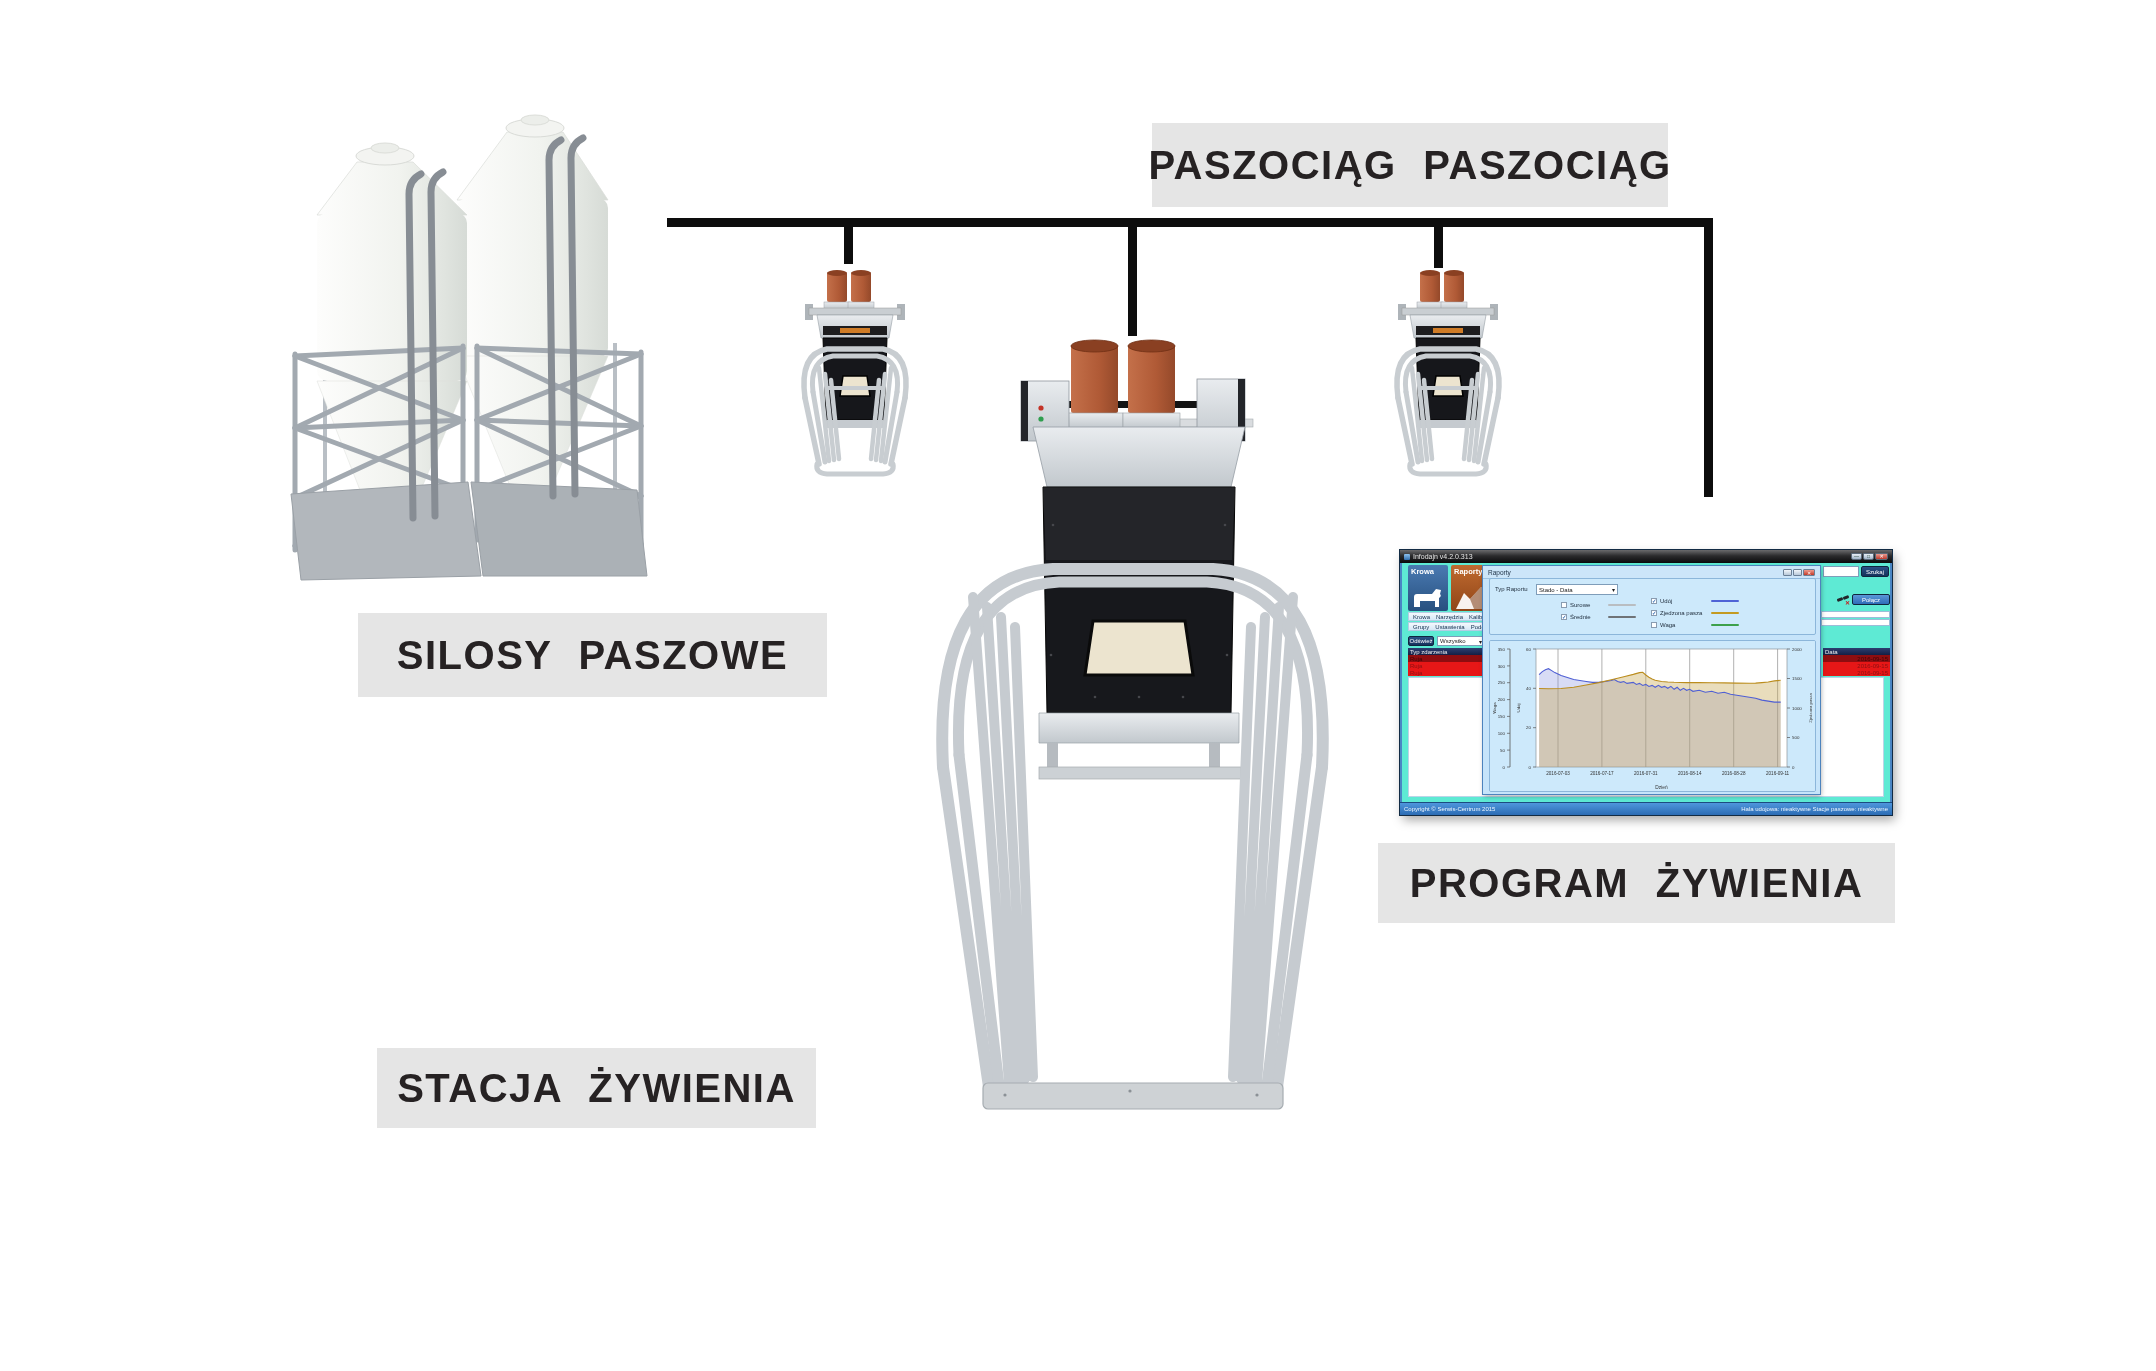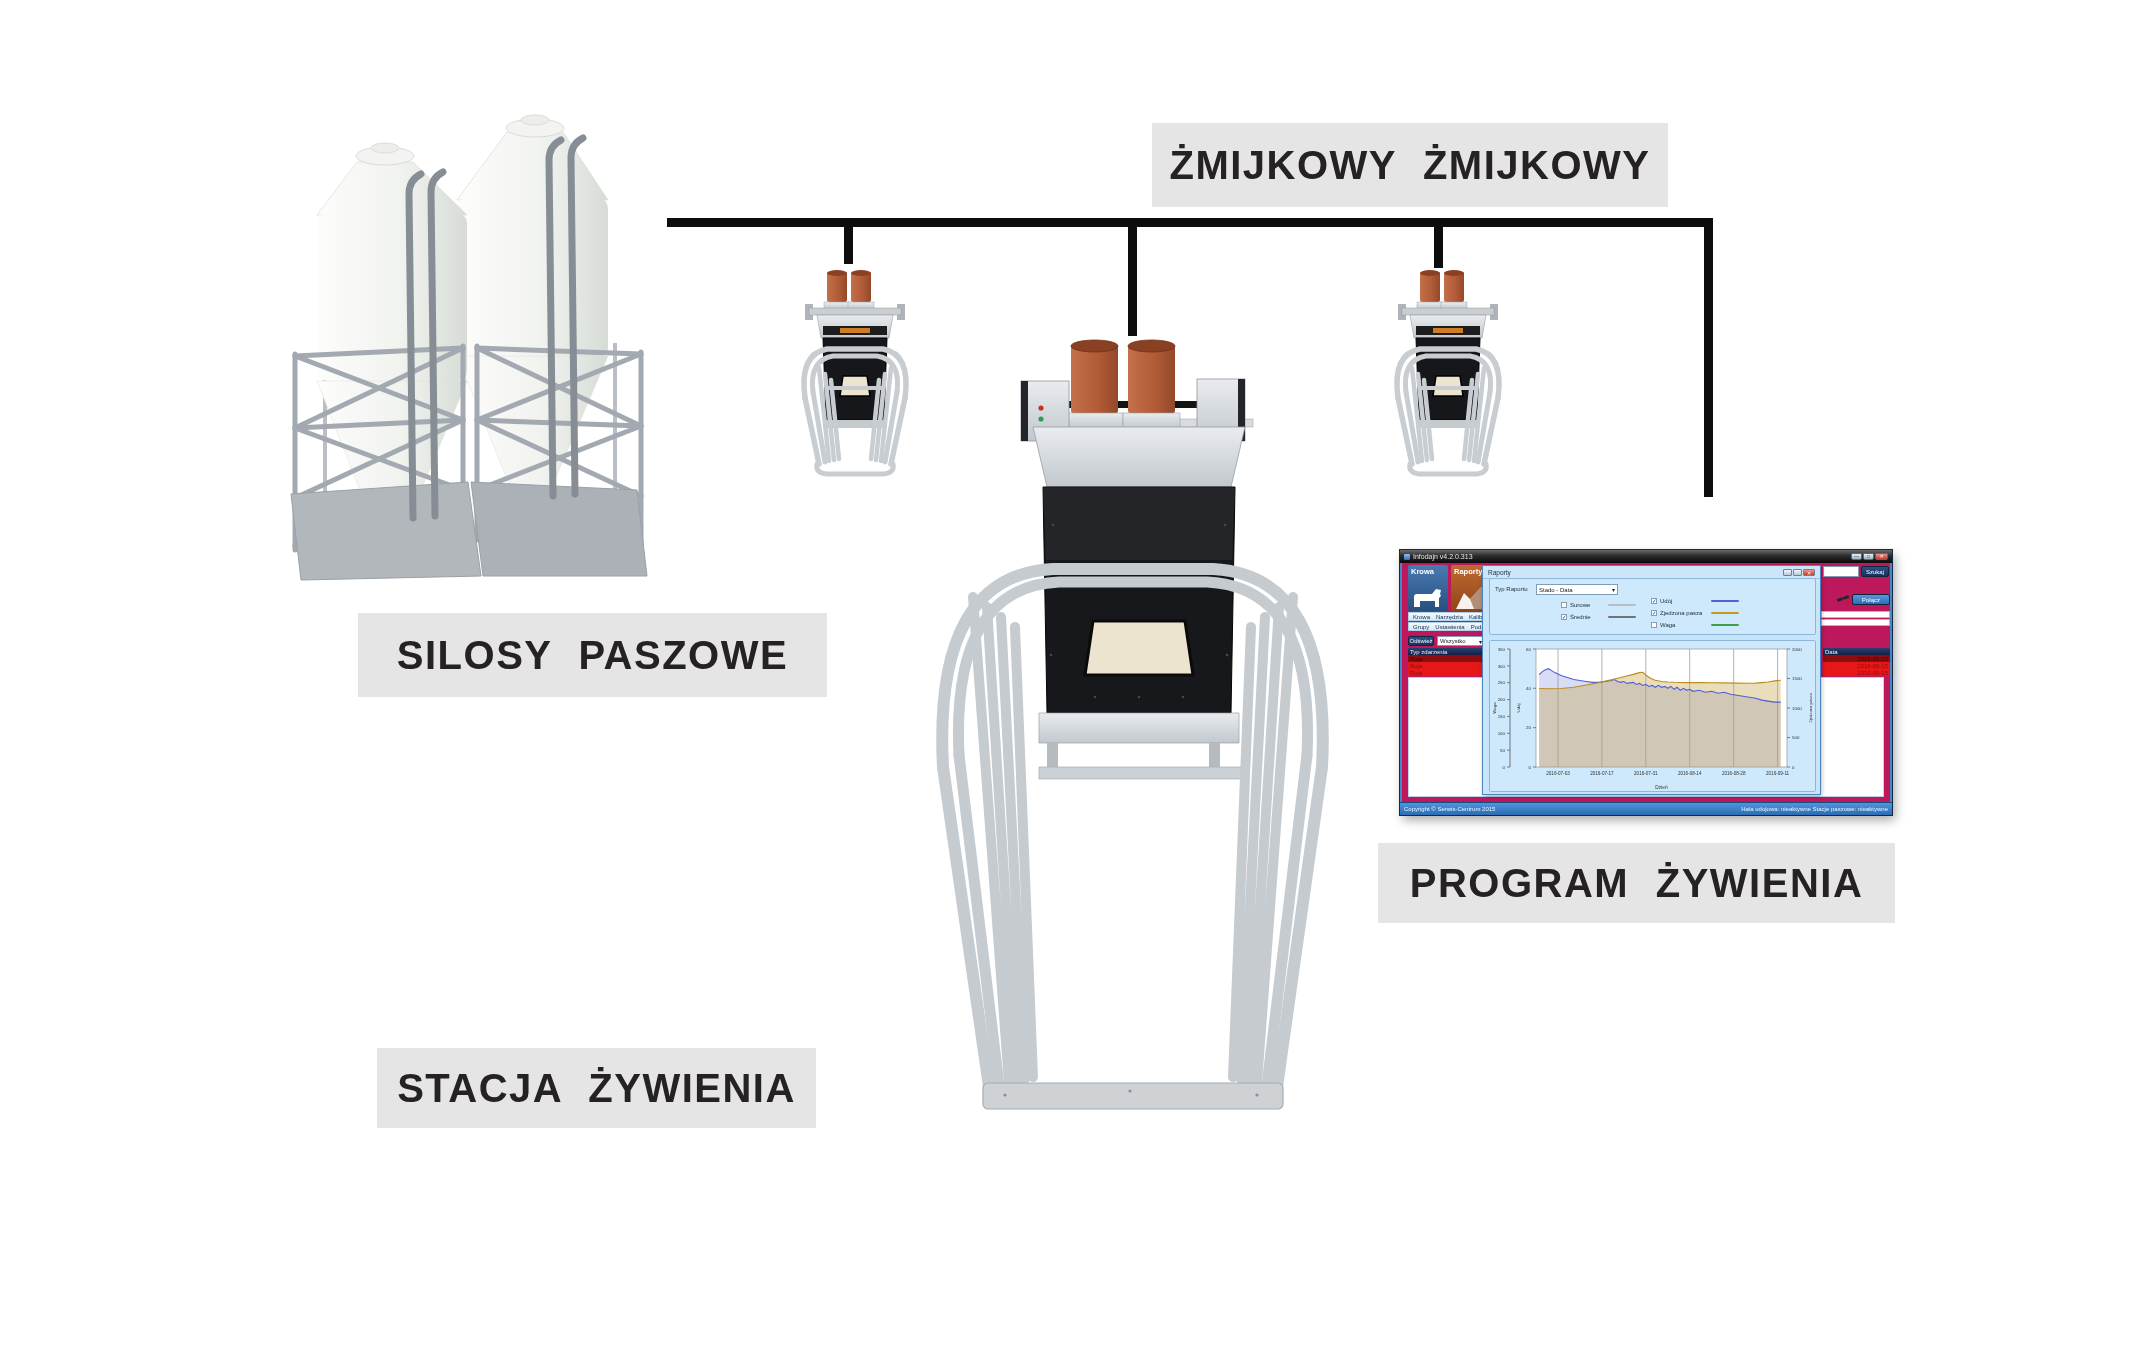--- a/index.html
+++ b/index.html
@@ -5,21 +5,21 @@
   html,body{margin:0;padding:0;background:#fff;}
   body{width:2156px;height:1371px;position:relative;overflow:hidden;
        font-family:"Liberation Sans",sans-serif;}
   
   .label-box{position:absolute;background:#e5e5e5;color:#262223;font-weight:bold;
     display:flex;align-items:center;justify-content:center;font-size:40px;
     letter-spacing:1.5px;word-spacing:14px;white-space:nowrap;}
   
   .line{position:absolute;background:#0d0d0d;}
   
-  .pw{position:absolute;left:1400px;top:550px;width:492px;height:265px;background:#be185d;
+  .pw{position:absolute;left:1400px;top:550px;width:492px;height:265px;background:#5eead4;
       box-shadow:inset 0 0 0 2px #4a86c4, 0 0 0 1px #122b44, 3px 5px 10px rgba(0,0,0,.35);}
   .pw *{box-sizing:border-box;}
   .pw-title{position:absolute;left:0;top:0;width:100%;height:13px;
     background:linear-gradient(#6a6a6c,#2b2b2d 45%,#0a0a0b);display:flex;align-items:center;
     gap:3px;padding:0 4px;color:#e6e6e6;font-size:7px;}
   .pw-ico{width:6px;height:6px;background:linear-gradient(#8fc3ef,#2f6cab);border-radius:1px;}
   .wc{width:11px;height:7px;border-radius:0 0 2px 2px;background:linear-gradient(#e8eef5,#9fb3c8);
       border:1px solid #5a6a7a;font-size:5px;line-height:5px;text-align:center;color:#243;}
   .wc.close{background:linear-gradient(#e89a90,#c0392b);color:#fff;width:13px;}
   .tile{position:absolute;top:15px;width:40px;height:46px;border-radius:2px;color:#fff;
@@ -62,21 +62,21 @@
 </style>
 </head>
 <body>
 
 <div class="line" style="left:667px;top:218px;width:1046px;height:9px"></div>
 <div class="line" style="left:844px;top:218px;width:9px;height:46px"></div>
 <div class="line" style="left:1128px;top:218px;width:9px;height:118px"></div>
 <div class="line" style="left:1434px;top:218px;width:9px;height:50px"></div>
 <div class="line" style="left:1704px;top:218px;width:9px;height:279px"></div>
 
-<div class="label-box" style="left:1152px;top:123px;width:516px;height:84px">ŻMIJKOWY ŻMIJKOWY</div>
+<div class="label-box" style="left:1152px;top:123px;width:516px;height:84px">PASZOCIĄG PASZOCIĄG</div>
 <div class="label-box" style="left:358px;top:613px;width:469px;height:84px">SILOSY PASZOWE</div>
 <div class="label-box" style="left:377px;top:1048px;width:439px;height:80px">STACJA ŻYWIENIA</div>
 <div class="label-box" style="left:1378px;top:843px;width:517px;height:80px">PROGRAM ŻYWIENIA</div>
 
 <div class="fig" style="left:285px;top:98px;width:370px;height:485px">
 <svg width="370" height="485" viewBox="0 0 370 485">
  <defs>
   <linearGradient id="si" x1="0" y1="0" x2="1" y2="0">
    <stop offset="0" stop-color="#fdfdfc"></stop>
           <stop offset=".55" stop-color="#f1f3ef"></stop>

